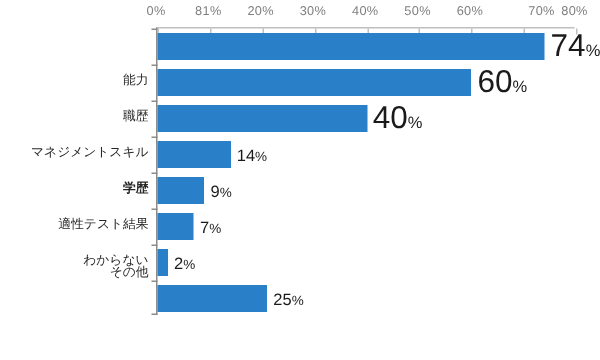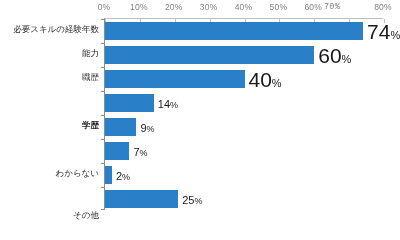--- a/index.html
+++ b/index.html
@@ -122,37 +122,38 @@
     white-space: nowrap;
   }
 </style>
 </head>
 <body>
 
 <div id="chart-root">
 
   <div id="x-axis-labels">
       <span class="x-tick-label" style="left: 104px;">0%</span>
-      <span class="x-tick-label" style="left: 138.875px;">10%</span>
+      <span class="x-tick-label" style="left: 138.875px;">81%</span>
       <span class="x-tick-label" style="left: 173.75px; text-align: right;">20%</span>
       <span class="x-tick-label" style="left: 208.625px;">30%</span>
       <span class="x-tick-label" style="left: 243.5px;">40%</span>
       <span class="x-tick-label" style="left: 278.375px;">50%</span>
       <span class="x-tick-label" style="left: 313.25px;">60%</span>
-      <span class="x-tick-label" style="left: 332px; font-family: Liberation Mono, monospace;">70%</span>
+      <span class="x-tick-label" style="left: 361px;">70%</span>
       <span class="x-tick-label" style="left: 383px;">80%</span>
     </div>
 
   <div id="cat-labels">
-      <div class="cat-label-item" style="top: 12px;">必要スキルの経験年数</div>
       <div class="cat-label-item" style="top: 36px;">能力</div>
       <div class="cat-label-item" style="top: 60px;">職歴</div>
+      <div class="cat-label-item" style="top: 84px;">マネジメントスキル</div>
       <div class="cat-label-item" style="top: 108px; font-weight: bold;">学歴</div>
+      <div class="cat-label-item" style="top: 132px;">適性テスト結果</div>
       <div class="cat-label-item" style="top: 156px; margin-left: 21px;">わからない</div>
-      <div class="cat-label-item" style="top: 164px; margin-top: 34px;">その他</div>
+      <div class="cat-label-item" style="top: 164px;">その他</div>
     </div>
 
   <div id="plot-area">
       <div class="top-tick" style="left: 0px;"></div>
       <div class="top-tick" style="left: 34.875px;"></div>
       <div class="top-tick" style="left: 69.75px;"></div>
       <div class="top-tick" style="left: 104.625px;"></div>
       <div class="top-tick" style="left: 139.5px;"></div>
       <div class="top-tick" style="left: 174.375px;"></div>
       <div class="top-tick" style="left: 209.25px;"></div>

